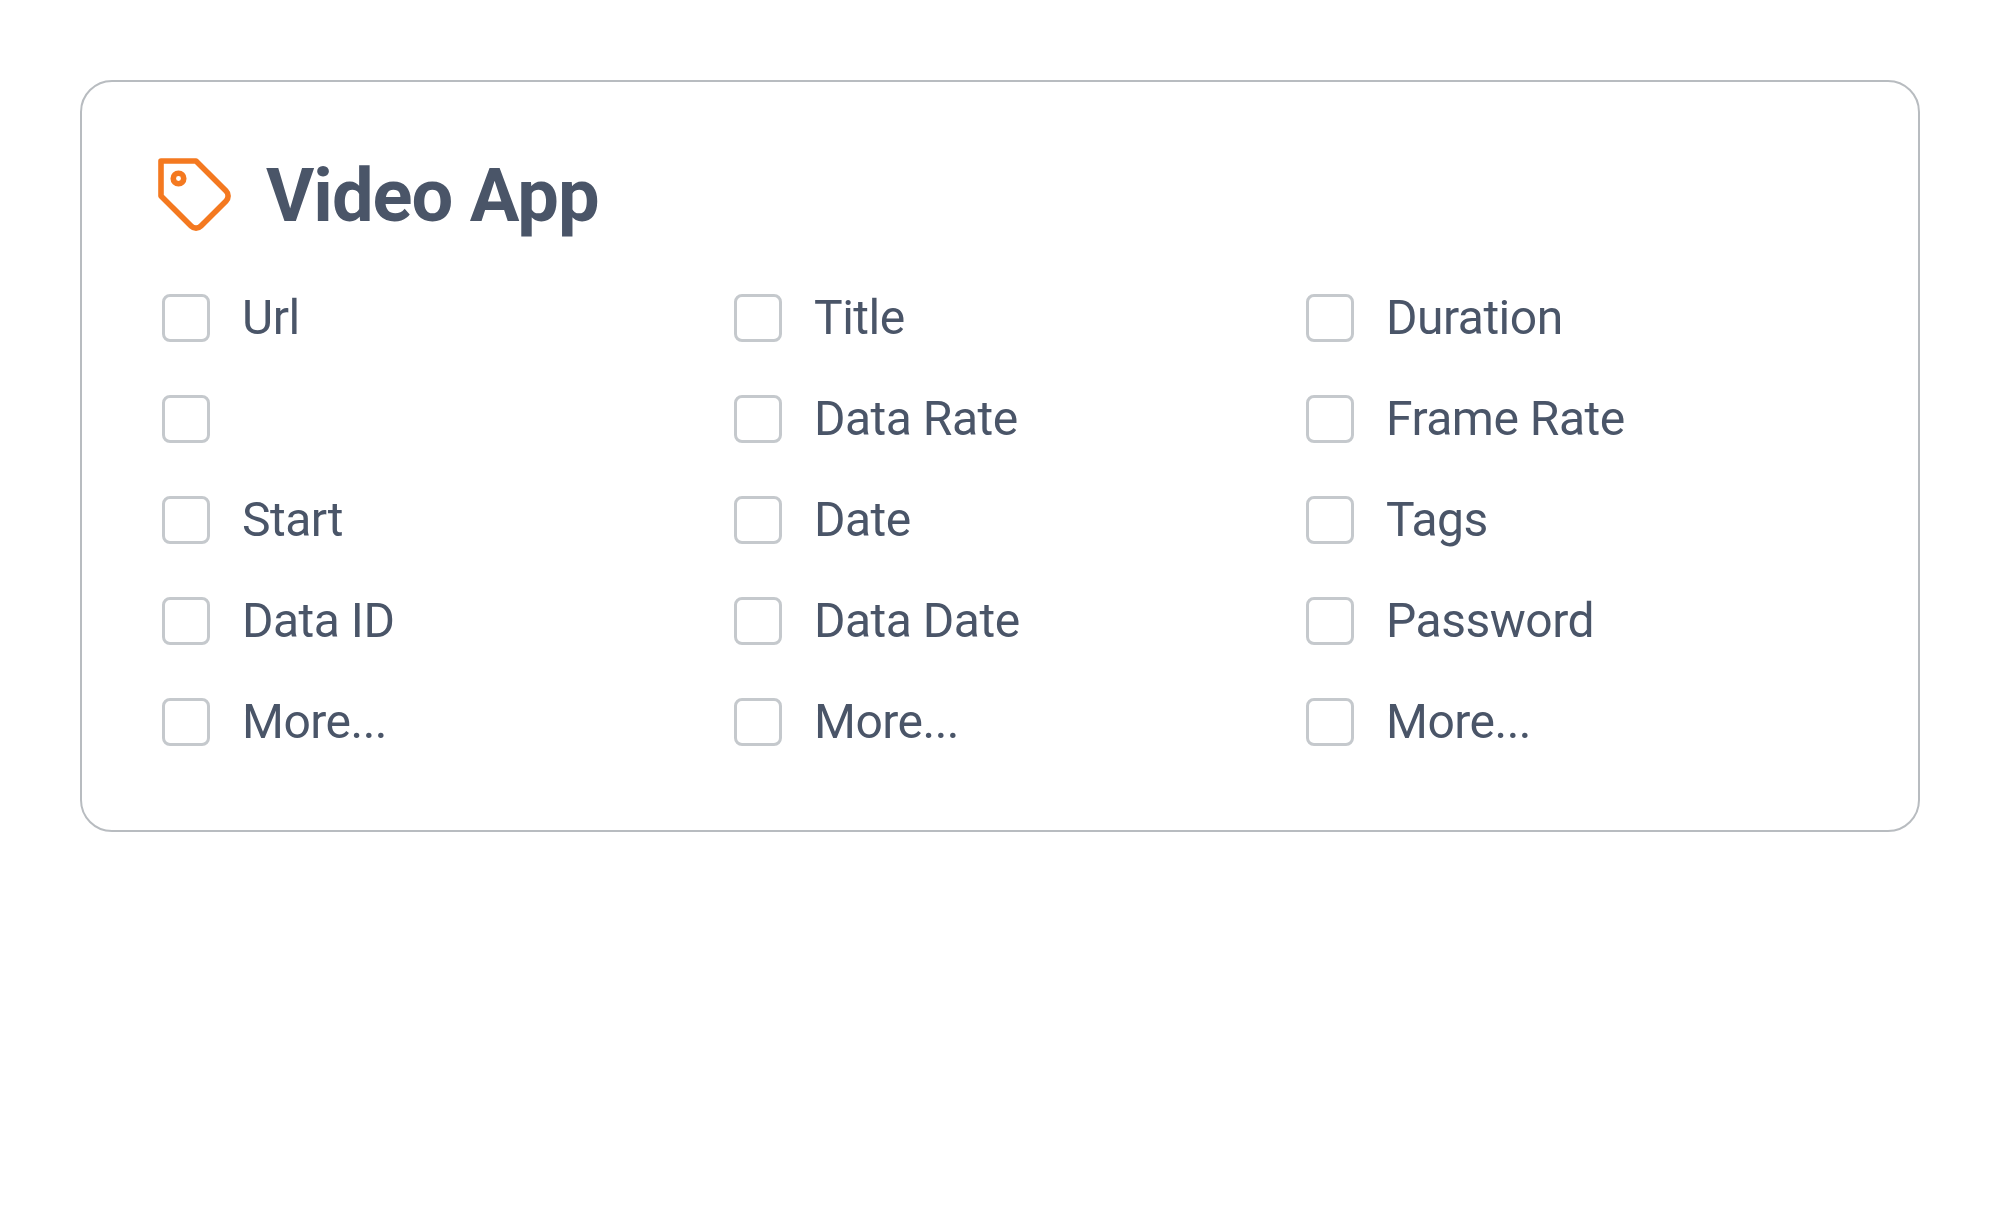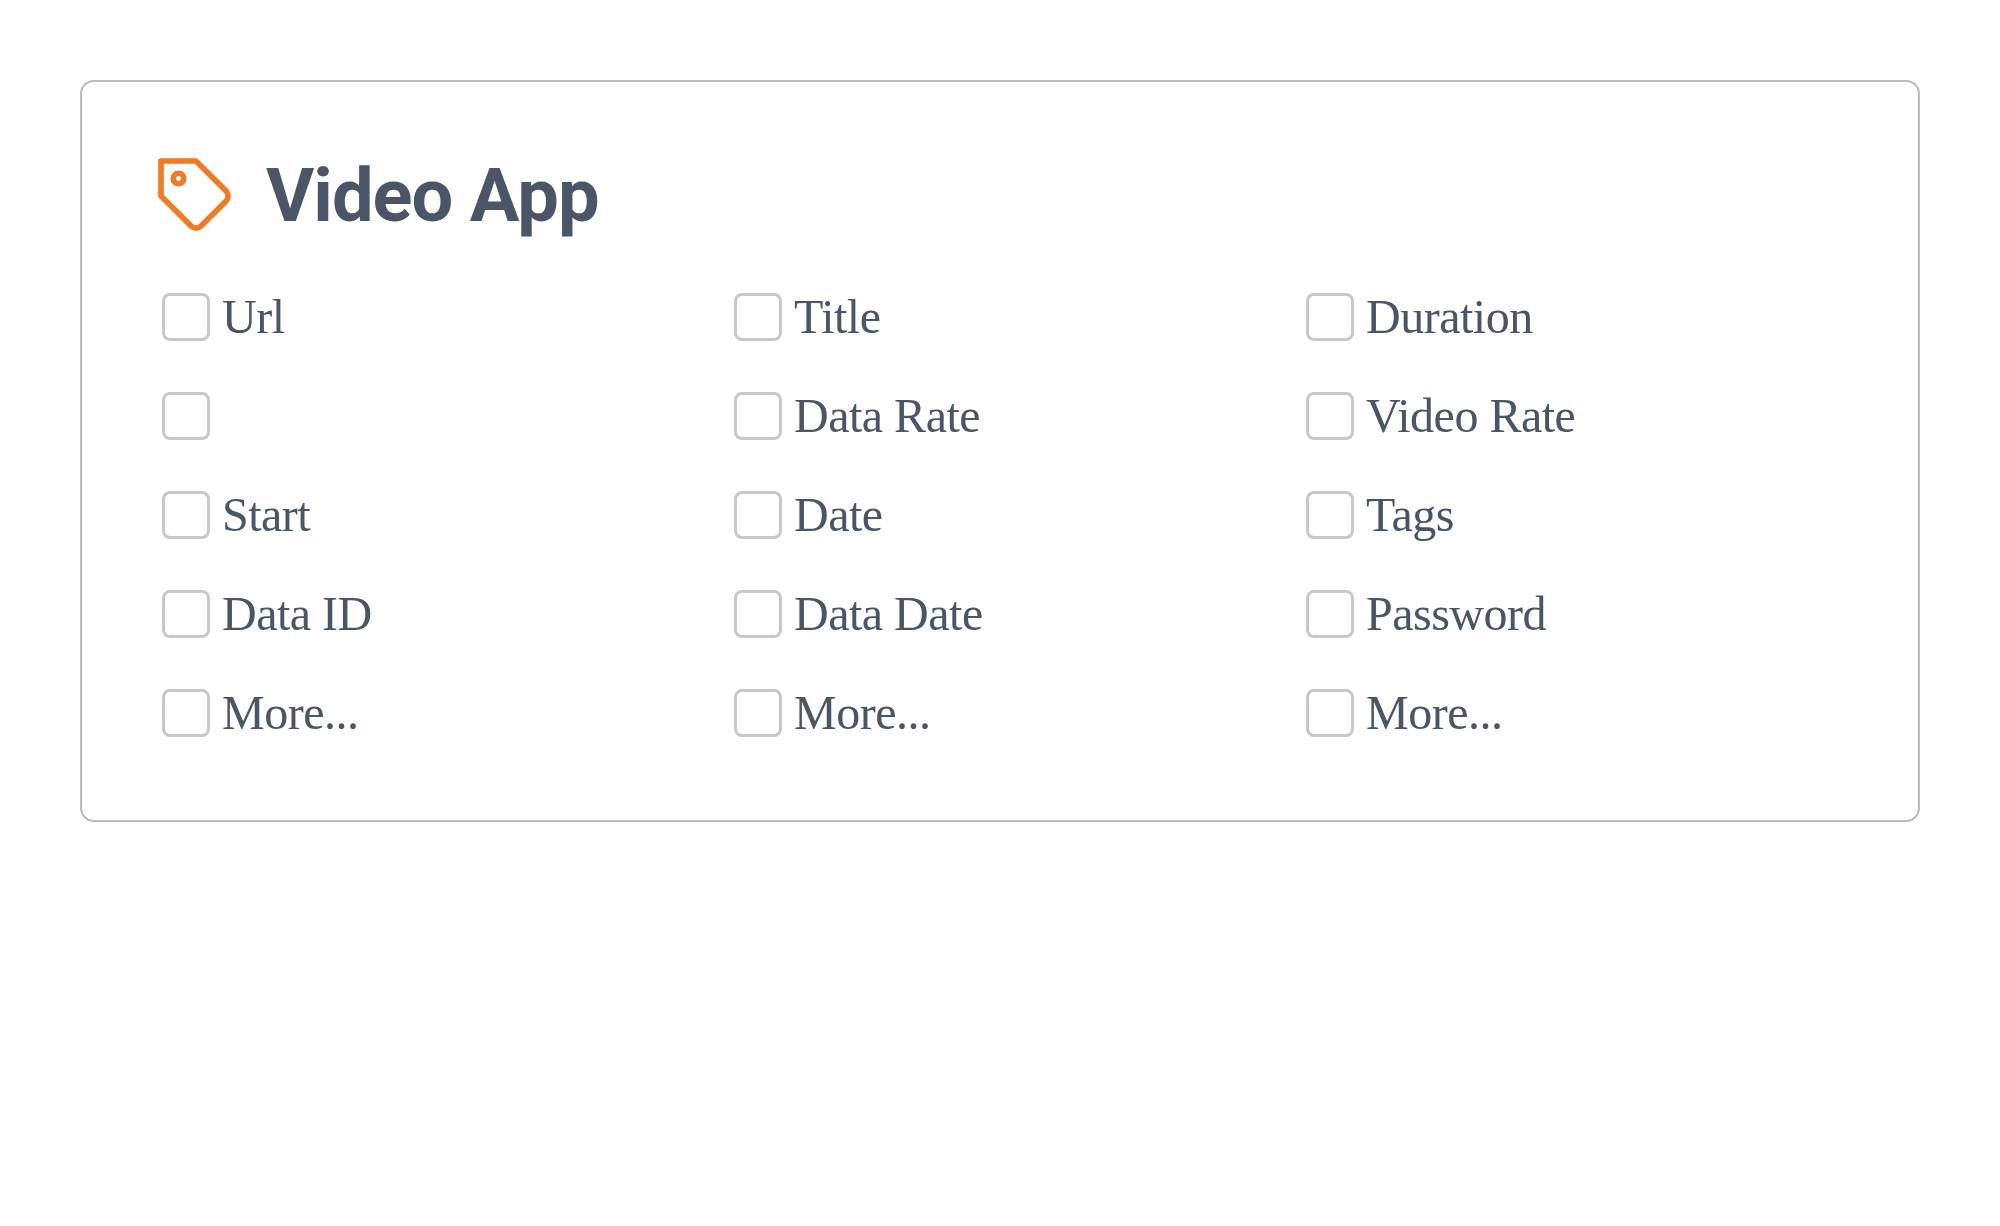--- a/index.html
+++ b/index.html
@@ -7,21 +7,21 @@
       margin: 0;
       padding: 0;
     }
     body {
       font-family: -apple-system, BlinkMacSystemFont, "Segoe UI", Roboto, "Helvetica Neue", Arial, sans-serif;
       background: #ffffff;
       padding: 80px;
     }
     .card {
       border: 2px solid #b8bcc0;
-      border-radius: 14px;
+      border-radius: 32px;
       padding: 70px 80px 80px 80px;
       max-width: 1850px;
     }
     .header {
       display: flex;
       align-items: center;
       gap: 28px;
       margin-bottom: 50px;
       margin-left: -8px;
     }
@@ -38,22 +38,21 @@
     }
     .grid {
       display: grid;
       grid-template-columns: repeat(3, 1fr);
       column-gap: 40px;
       row-gap: 44px;
     }
     .checkbox-item {
       display: flex;
       align-items: center;
-      gap: 12px;
-      font-family: Liberation Serif, serif;
+      gap: 32px;
     }
     .checkbox {
       width: 48px;
       height: 48px;
       border: 3px solid #c5c9cd;
       border-radius: 8px;
       background: #ffffff;
       flex-shrink: 0;
       cursor: pointer;
     }
@@ -94,21 +93,21 @@
 
     <div class="checkbox-item">
       <div class="checkbox"></div>
     </div>
     <div class="checkbox-item">
       <div class="checkbox"></div>
       <span class="checkbox-label">Data Rate</span>
     </div>
     <div class="checkbox-item">
       <div class="checkbox"></div>
-      <span class="checkbox-label">Video Rate</span>
+      <span class="checkbox-label">Frame Rate</span>
     </div>
 
     <div class="checkbox-item">
       <div class="checkbox"></div>
       <span class="checkbox-label">Start</span>
     </div>
     <div class="checkbox-item">
       <div class="checkbox"></div>
       <span class="checkbox-label">Date</span>
     </div>

